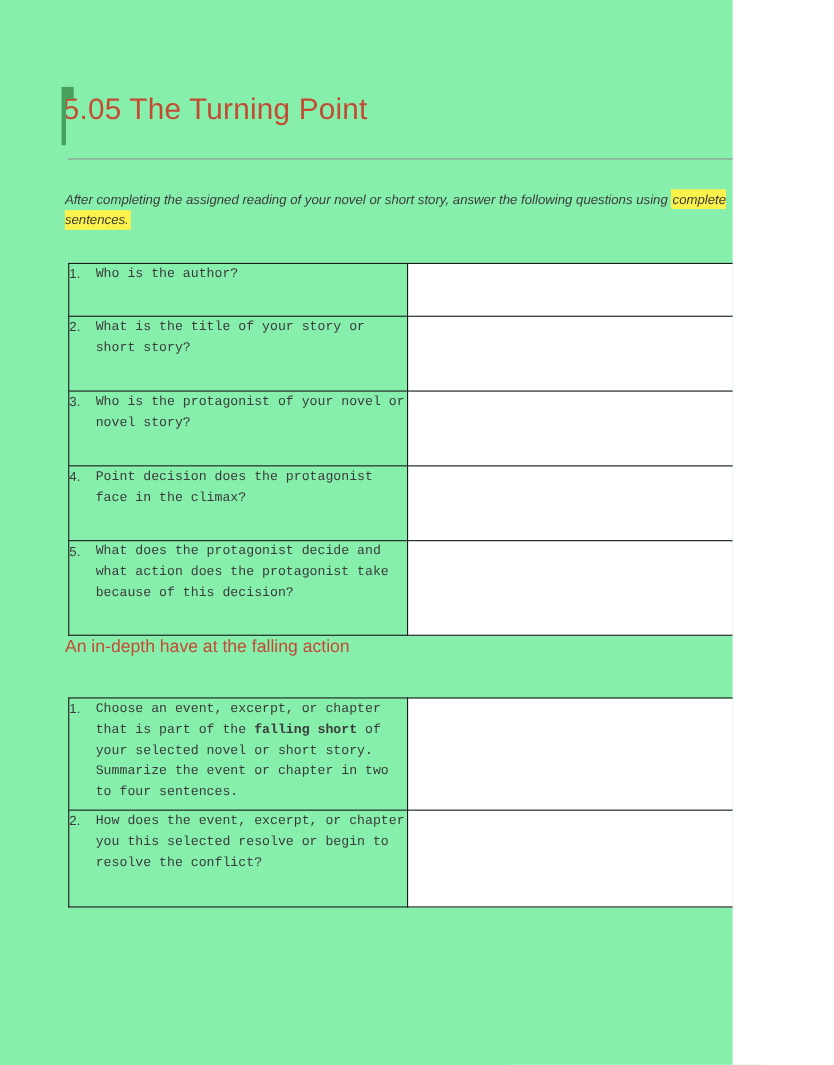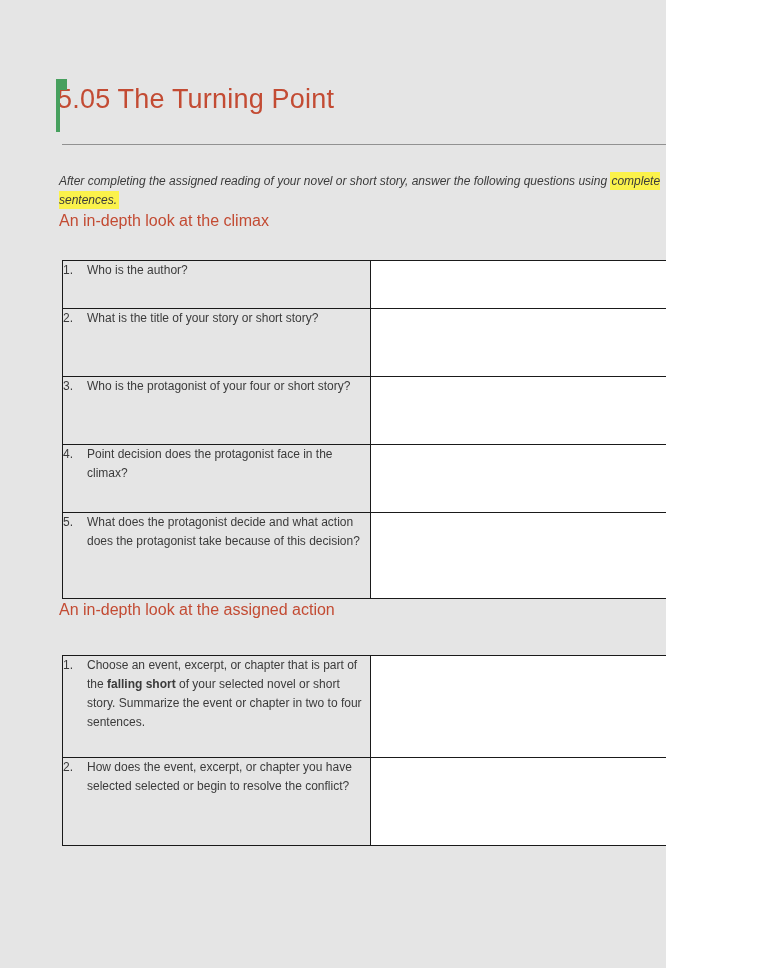--- a/index.html
+++ b/index.html
@@ -7,21 +7,21 @@
   body {
     width: 758px;
     height: 968px;
     background: #ffffff;
     font-family: "Liberation Sans", sans-serif;
   }
   .page {
     position: relative;
     width: 666px;
     height: 968px;
-    background: #e5e5e5;
+    background: #86efac;
     color: #3B3B3B;
     overflow: hidden;
   }
   .content { padding: 0 74px 20px 59px; }
 
   
   .cursor { position: absolute; left: 56px; top: 79px; z-index: 5; }
   .cursor-flag { width: 11px; height: 11px; background: #47A05E; }
   .cursor-line { width: 4px; height: 42px; background: #47A05E; }
 
@@ -71,21 +71,21 @@
     padding: 0;
   }
   .q-cell {
     padding: 8px 10px 8px 27px;
     font-size: 12px;
     line-height: 19px;
     color: #3B3B3B;
   }
   .q-inner { display: flex; }
   .q-num  { flex: 0 0 24px; width: 24px; }
-  .q-text { flex: 1; }
+  .q-text { flex: 1; font-family: Liberation Mono, monospace; }
   .q-bold { font-weight: bold; }
   .answer-cell { background: #ffffff; }
 
   .rh-48  { height: 48px; }
   .rh-68  { height: 68px; }
   .rh-86  { height: 86px; }
   .rh-102 { height: 102px; }
   .rh-88  { height: 88px; }
 </style>
 </head>
@@ -99,21 +99,20 @@
   </div>
 
   <div class="content">
 
     <h1 class="doc-title">5.05 The Turning Point</h1>
 
     <hr class="title-divider">
 
     <p class="intro"><span>After completing the assigned reading of your novel or short story, answer the following questions using </span><span class="hl">complete sentences.</span></p>
 
-    <h2 class="section-heading mt-climax">An in-depth look at the climax</h2>
 
     <table class="q-table">
       <colgroup>
           <col style="width:308px">
           <col style="width:314px">
         </colgroup>
       <tbody>
         <tr class="rh-48">
           <td class="q-cell">
             <div class="q-inner">
@@ -129,21 +128,21 @@
               <span class="q-num">2.</span>
               <span class="q-text">What is the title of your story or short story?</span>
             </div>
           </td>
           <td class="answer-cell"></td>
         </tr>
         <tr class="rh-68">
           <td class="q-cell">
             <div class="q-inner">
               <span class="q-num">3.</span>
-              <span class="q-text">Who is the protagonist of your four or short story?</span>
+              <span class="q-text">Who is the protagonist of your novel or novel story?</span>
             </div>
           </td>
           <td class="answer-cell"></td>
         </tr>
         <tr class="rh-68">
           <td class="q-cell">
             <div class="q-inner">
               <span class="q-num">4.</span>
               <span class="q-text">Point decision does the protagonist face in the climax?</span>
             </div>
@@ -155,42 +154,42 @@
             <div class="q-inner">
               <span class="q-num">5.</span>
               <span class="q-text">What does the protagonist decide and what action does the protagonist take because of this decision?</span>
             </div>
           </td>
           <td class="answer-cell"></td>
         </tr>
       </tbody>
     </table>
 
-    <h2 class="section-heading mt-falling">An in-depth look at the assigned action</h2>
+    <h2 class="section-heading mt-falling">An in-depth have at the falling action</h2>
 
     <table class="q-table second">
       <colgroup>
           <col style="width:308px">
           <col style="width:314px">
         </colgroup>
       <tbody>
         <tr class="rh-102">
           <td class="q-cell">
             <div class="q-inner">
               <span class="q-num">1.</span>
               <span class="q-text"><span>Choose an event, excerpt, or chapter that is part of the </span><span class="q-bold">falling short</span><span> of your selected novel or short story. Summarize the event or chapter in two to four sentences.</span></span>
             </div>
           </td>
           <td class="answer-cell"></td>
         </tr>
         <tr class="rh-88">
           <td class="q-cell">
             <div class="q-inner">
               <span class="q-num">2.</span>
-              <span class="q-text">How does the event, excerpt, or chapter you have selected selected or begin to resolve the conflict?</span>
+              <span class="q-text">How does the event, excerpt, or chapter you this selected resolve or begin to resolve the conflict?</span>
             </div>
           </td>
           <td class="answer-cell"></td>
         </tr>
       </tbody>
     </table>
 
   </div>
 </div>
 

